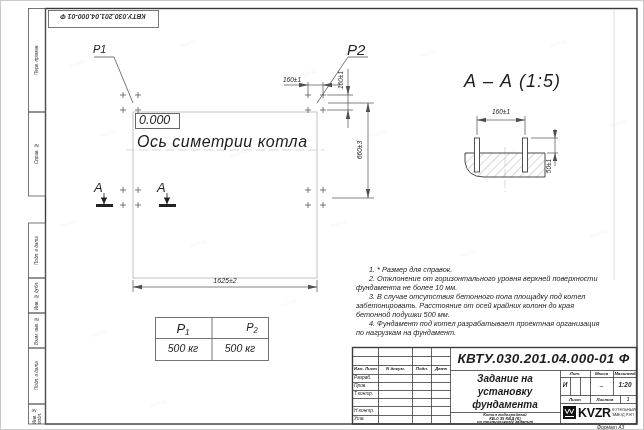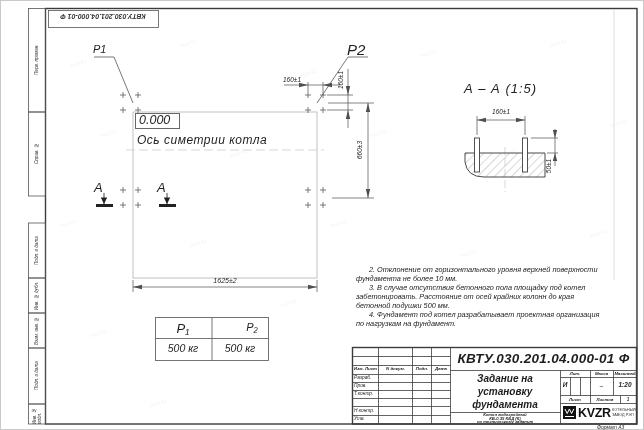--- a/index.html
+++ b/index.html
@@ -134,33 +134,34 @@
   <div class="vlabel" style="top:112px;height:84px">Справ. №</div>
   <div class="vlabel" style="top:223px;height:55px">Подп. и дата</div>
   <div class="vlabel" style="top:278px;height:35px">Инв. № дубл.</div>
   <div class="vlabel" style="top:313px;height:35px">Взам. инв. №</div>
   <div class="vlabel" style="top:348px;height:56px">Подп. и дата</div>
   <div class="vlabel" style="top:404px;height:20px">Инв. № подл.</div>
 
   <span class="t" style="left:93px;top:44px;font-size:11px">P1</span>
   <span class="t" style="left:347px;top:42px;font-size:15px">P2</span>
   <span class="t elevbox" style="left:135px;top:113px;font-size:12.5px">0.000</span>
-  <span class="t" style="left:137px;top:134px;font-size:12px;letter-spacing:0.5px">Ось симетрии котла</span>
+  <span class="t" style="left:137px;top:134px;font-size:16px;letter-spacing:0.5px">Ось симетрии котла</span>
   <span class="t" style="left:283px;top:77px;font-size:6.5px">160±1</span>
   <span class="t rcen" style="left:341px;top:80px;font-size:6.5px">160±1</span>
   <span class="t rcen" style="left:360px;top:150px;font-size:6.5px">660±3</span>
   <span class="t xcen" style="left:225px;top:277px;font-size:7px">1625±2</span>
   <span class="t" style="left:94px;top:181px;font-size:13px">А</span>
   <span class="t" style="left:157px;top:181px;font-size:13px">А</span>
 
-  <span class="t" style="left:464px;top:82px;font-size:13px;letter-spacing:1px">А – А (1:5)</span>
+  <span class="t" style="left:464px;top:72px;font-size:18px;letter-spacing:1px">А – А (1:5)</span>
   <span class="t xcen" style="left:501px;top:109px;font-size:6.5px">160±1</span>
   <span class="t rcen" style="left:549px;top:166px;font-size:6.5px">50±1</span>
 
   <div class="notes">
+    <div>1. * Размер для справок.</div>
     <div>2. Отклонение от горизонтального уровня верхней поверхности фундамента не более 10 мм.</div>
     <div>3. В случае отсутствия бетонного пола площадку под котел забетонировать. Расстояние от осей крайних колонн до края бетонной подушки 500 мм.</div>
     <div>4. Фундамент под котел разрабатывает проектная организация по нагрузкам на фундамент.</div>
   </div>
 
   <span class="t xcen" style="left:183px;top:322px;font-size:13px">P₁</span>
   <span class="t xcen" style="left:252px;top:322px;font-size:11px">P₂</span>
   <span class="t xcen" style="left:183px;top:343px;font-size:10.5px">500 кг</span>
   <span class="t xcen" style="left:240px;top:343px;font-size:10.5px">500 кг</span>
 

